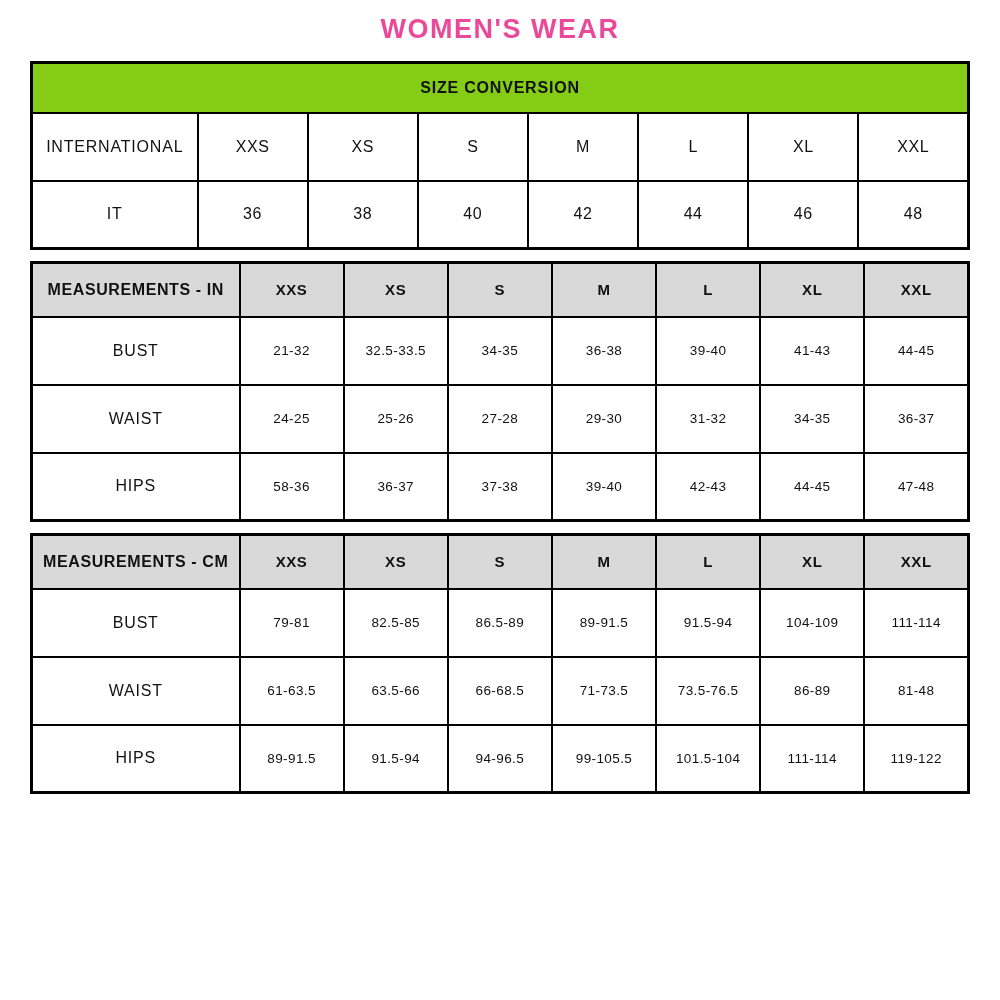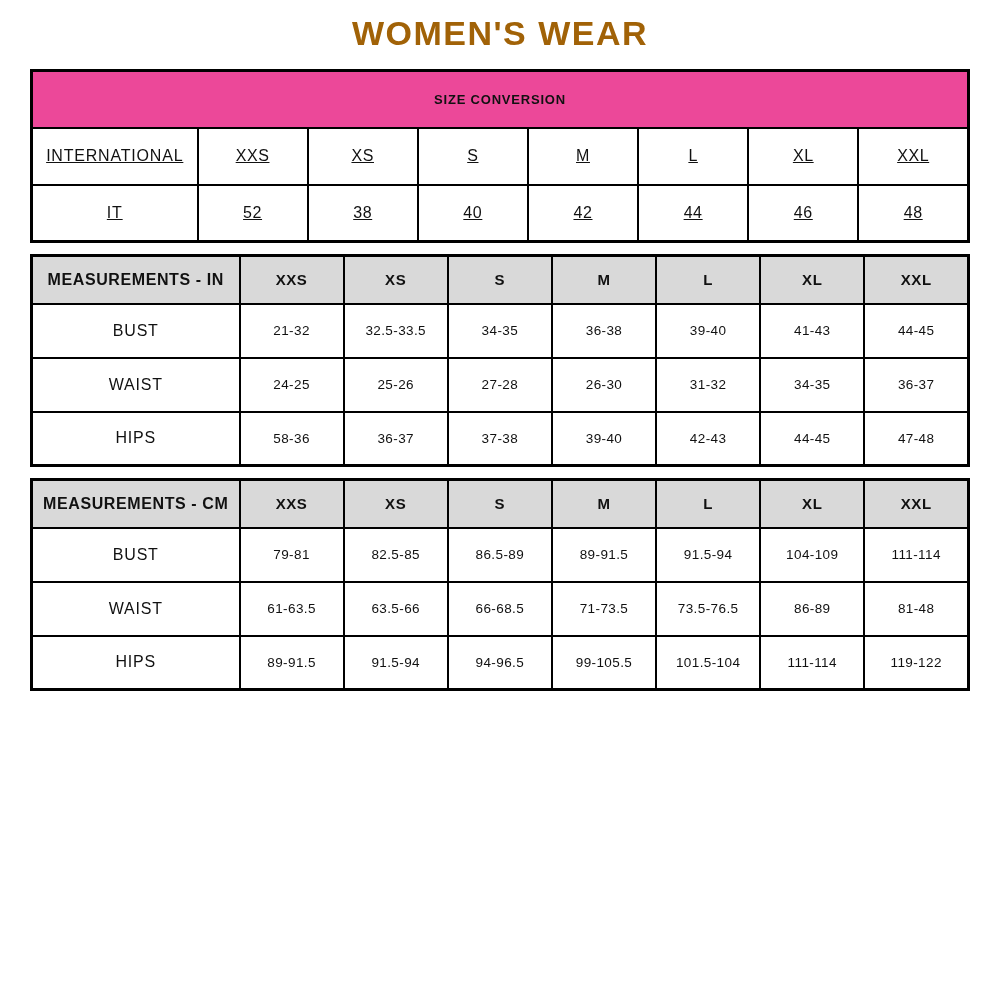--- a/index.html
+++ b/index.html
@@ -5,62 +5,62 @@
   * { box-sizing: border-box; margin: 0; padding: 0; }
   html, body { width: 1000px; background: #ffffff; }
   body {
     font-family: "Liberation Sans", "DejaVu Sans", sans-serif;
     color: #111111;
     -webkit-font-smoothing: antialiased;
   }
   .page { width: 1000px; height: 1000px; padding: 8px 30px 10px 30px; }
   .page-title {
     text-align: center;
-    font-size: 34px;
+    font-size: 27px;
     font-weight: 700;
     letter-spacing: 1.5px;
     margin: 6px 0 16px 0;
-    color: #a16207;
+    color: #ec4899;
   }
   table.tbl {
     width: 940px;
     border-collapse: collapse;
     table-layout: fixed;
     border: 3px solid #000000;
   }
   .tbl th, .tbl td {
     border: 2px solid #000000;
     text-align: center;
     vertical-align: middle;
     overflow: hidden;
     white-space: nowrap;
   }
   .tbl-gap { margin-bottom: 11px; }
 
   
   .t1 .tbl-title-cell {
-    height: 57px;
-    background: #ec4899;
-    font-size: 13px;
+    height: 50px;
+    background: #84cc16;
+    font-size: 16px;
     font-weight: 700;
     letter-spacing: 0.8px;
   }
-  .t1 td { height: 57px; font-size: 16px; letter-spacing: 0.6px; text-decoration: underline; }
+  .t1 td { height: 68px; font-size: 16px; letter-spacing: 0.6px; }
   .t1 .row-label { letter-spacing: 0.8px; }
 
   
   .t2 th {
-    height: 48px;
+    height: 54px;
     background: #d9d9d9;
     font-size: 15px;
     font-weight: 700;
     letter-spacing: 0.6px;
   }
   .t2 th.first { font-size: 16px; }
-  .t2 td { height: 54px; font-size: 13.5px; letter-spacing: 0.4px; }
+  .t2 td { height: 68px; font-size: 13.5px; letter-spacing: 0.4px; }
   .t2 td.row-label { font-size: 16px; letter-spacing: 0.8px; }
 </style>
 </head>
 <body>
 
 <div class="page">
 
   <div class="page-title">WOMEN'S WEAR</div>
 
   <table class="tbl t1 tbl-gap">
@@ -85,21 +85,21 @@
         <td>XXS</td>
         <td>XS</td>
         <td>S</td>
         <td>M</td>
         <td>L</td>
         <td>XL</td>
         <td>XXL</td>
       </tr>
       <tr>
         <td class="row-label">IT</td>
-        <td>52</td>
+        <td>36</td>
         <td>38</td>
         <td>40</td>
         <td>42</td>
         <td>44</td>
         <td>46</td>
         <td>48</td>
       </tr>
     </tbody>
   </table>
 
@@ -135,21 +135,21 @@
         <td>36-38</td>
         <td>39-40</td>
         <td>41-43</td>
         <td>44-45</td>
       </tr>
       <tr>
         <td class="row-label">WAIST</td>
         <td>24-25</td>
         <td>25-26</td>
         <td>27-28</td>
-        <td>26-30</td>
+        <td>29-30</td>
         <td>31-32</td>
         <td>34-35</td>
         <td>36-37</td>
       </tr>
       <tr>
         <td class="row-label">HIPS</td>
         <td>58-36</td>
         <td>36-37</td>
         <td>37-38</td>
         <td>39-40</td>

